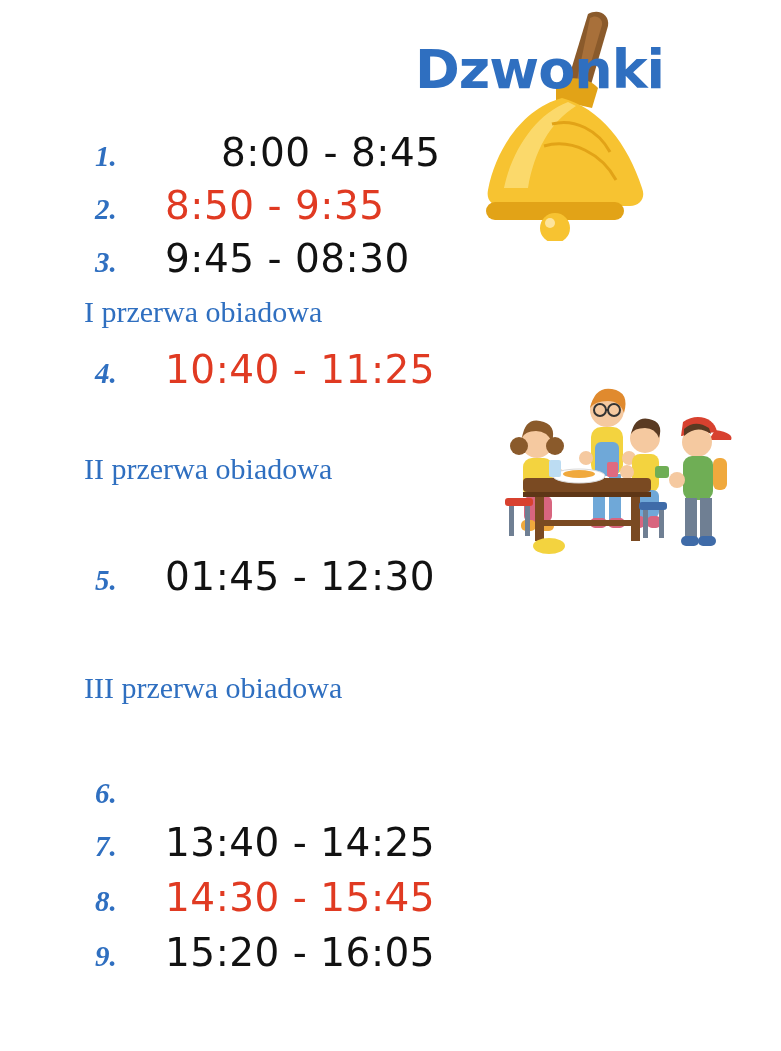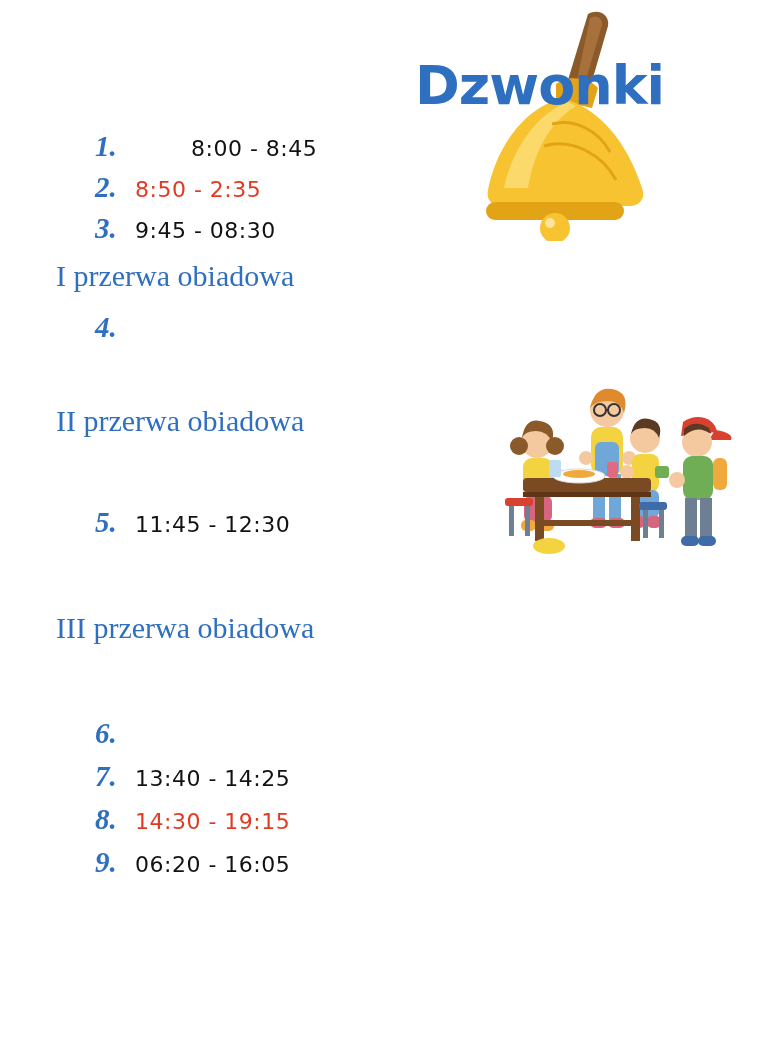--- a/index.html
+++ b/index.html
@@ -19,21 +19,20 @@
   #title {
     position: absolute;
     left: 415px;
     top: 38px;
     font-family: "DejaVu Sans", sans-serif;
     font-weight: bold;
     font-size: 54px;
     letter-spacing: -1px;
     color: #2f6fc0;
     z-index: 3;
-    margin-top: 16px;
   }
 
   
   #bell {
     position: absolute;
     left: 440px;
     top: 6px;
     width: 210px;
     height: 235px;
     z-index: 2;
@@ -69,32 +68,33 @@
     font-family: "Liberation Serif", serif;
     font-style: italic;
     font-weight: bold;
     font-size: 29px;
     color: #2f6fc0;
     min-width: 40px;
   }
 
   .time {
     font-family: "DejaVu Sans", sans-serif;
-    font-size: 22px;
+    font-size: 39px;
     letter-spacing: 0.5px;
+    margin-left: 30px;
   }
 
   .time.black { color: #121212; }
   .time.red   { color: #e03a22; }
 
   .break {
     font-family: "Liberation Serif", serif;
     font-size: 30px;
     color: #2f6fc0;
-    padding-left: 56px;
+    padding-left: 84px;
   }
 
   
   .r1 { margin-bottom: 8px; }
   .r1 .time { padding-left: 56px; }
   .r2 { margin-bottom: 8px; }
   .r3 { margin-bottom: 14px; }
   .b1 { margin-bottom: 18px; }
   .r4 { margin-bottom: 60px; }
   .b2 { margin-bottom: 68px; }
@@ -213,55 +213,56 @@
 
 <div id="schedule">
 
   <div class="row r1">
     <span class="num">1.</span>
     <span class="time black">8:00 - 8:45</span>
   </div>
 
   <div class="row r2">
     <span class="num">2.</span>
-    <span class="time red">8:50 - 2:35</span>
+    <span class="time red">8:50 - 9:35</span>
   </div>
 
   <div class="row r3">
     <span class="num">3.</span>
     <span class="time black">9:45 - 08:30</span>
   </div>
 
   <div class="break b1">I przerwa obiadowa</div>
 
   <div class="row r4">
     <span class="num">4.</span>
+    <span class="time red">10:40 - 11:25</span>
   </div>
 
   <div class="break b2">II przerwa obiadowa</div>
 
   <div class="row r5">
     <span class="num">5.</span>
-    <span class="time black">11:45 - 12:30</span>
+    <span class="time black">01:45 - 12:30</span>
   </div>
 
   <div class="break b3">III przerwa obiadowa</div>
 
   <div class="row r6">
     <span class="num">6.</span>
   </div>
 
   <div class="row r7">
     <span class="num">7.</span>
     <span class="time black">13:40 - 14:25</span>
   </div>
 
   <div class="row r8">
     <span class="num">8.</span>
-    <span class="time red">14:30 - 19:15</span>
+    <span class="time red">14:30 - 15:45</span>
   </div>
 
   <div class="row r9">
     <span class="num">9.</span>
-    <span class="time black">06:20 - 16:05</span>
+    <span class="time black">15:20 - 16:05</span>
   </div>
 
 </div>
 
 </body></html>

